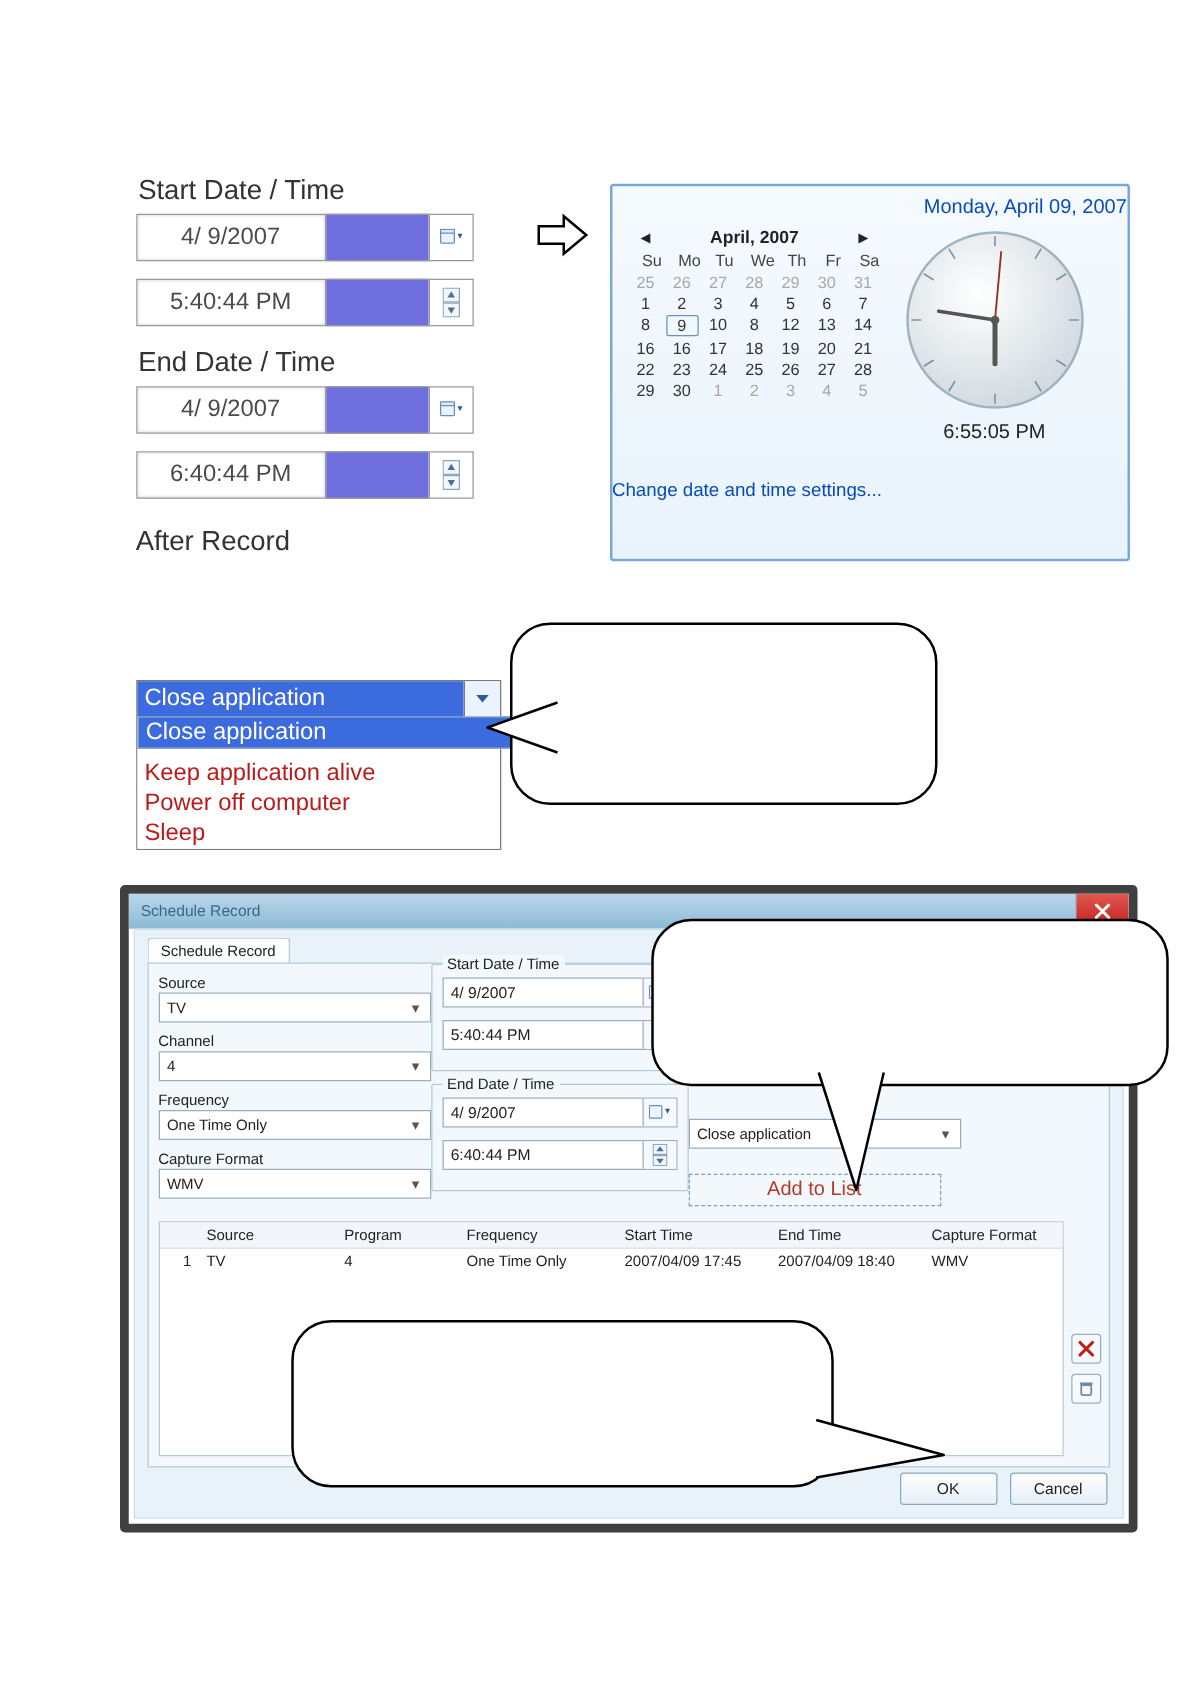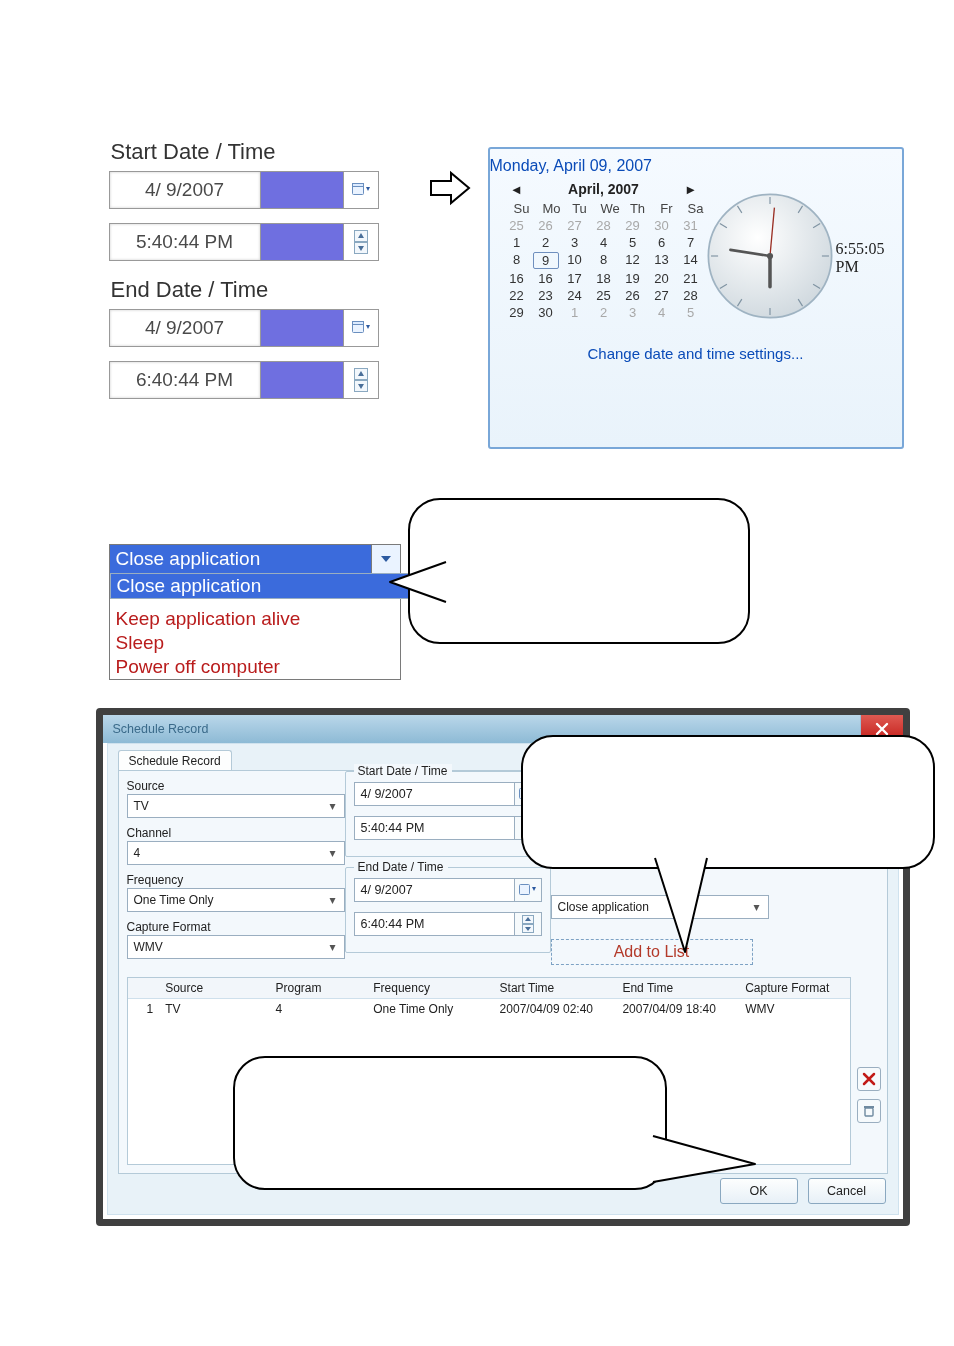--- a/index.html
+++ b/index.html
@@ -34,33 +34,33 @@
   .combo .combo-top{display:flex;}
   .combo .combo-top .combo-sel{flex:1;background:var(--sel-blue);color:#fff;font-size:19px;padding:3px 6px;}
   .combo .combo-top .combo-btn{width:28px;background:#eaf3ff;border-left:1px solid #7a7a7a;display:flex;align-items:center;justify-content:center;}
   .combo .combo-list{background:#fff;}
   .combo .combo-list .li{font-size:19px;padding:1px 6px;color:#b91c1c;}
   .combo .combo-list .li.sel{background:var(--sel-blue);color:#fff;}
   .callout{position:absolute;border:2px solid #000;border-radius:32px;background:#fff;}
   .arrow-right{position:absolute;left:388px;top:169px;width:42px;height:38px;}
   
   .popup{position:absolute;left:447px;top:147px;width:412px;height:298px;border:2px solid var(--win-border);background:linear-gradient(#f5faff,#e9f3fb);border-radius:3px;}
-  .popup .p-title{text-align:left;color:var(--link);font-size:16px;margin:8px 0 4px 0;}
+  .popup .p-title{text-align:right;color:var(--link);font-size:16px;margin:8px 0 4px 0;}
   .popup .p-body{display:flex;padding:0 14px;}
   .popup .cal{width:200px;}
   .cal-head{display:flex;align-items:center;justify-content:space-between;font-size:14px;font-weight:600;color:#222;padding:2px 6px 4px 6px;}
   .cal-head .nav{width:14px;text-align:center;font-weight:700;}
   .cal-grid{display:grid;grid-template-columns:repeat(7,26px);gap:2px 3px;font-size:13px;text-align:center;color:#333;}
   .cal-grid .hd{color:#444;margin-left:10px;}
   .cal-grid .dim{color:#a8a8a8;}
   .cal-grid .today{border:1px solid #6f8fbe;border-radius:2px;}
-  .clock-wrap{flex:1;display:flex;flex-direction:row;align-items:center;justify-content:flex-end;font-family:Liberation Serif, serif;}
+  .clock-wrap{flex:1;display:flex;flex-direction:column;align-items:center;justify-content:flex-end;}
   .clock{width:150px;height:150px;margin-top:2px;}
   .popup .p-time{font-size:16px;color:#222;margin-top:6px;}
-  .popup .p-link{text-align:center;margin-top:14px;color:var(--link);font-size:15px;}
+  .popup .p-link{text-align:left;margin-top:29px;color:var(--link);font-size:15px;}
   
   .win{position:absolute;left:55px;top:708px;width:800px;height:504px;border:7px solid #404040;border-radius:4px;overflow:hidden;font-size:12.5px;color:#222;}
   .win .titlebar{height:28px;background:linear-gradient(var(--vista-top1),var(--vista-top2));display:flex;align-items:center;justify-content:space-between;padding:0 0 0 10px;color:var(--vista-title);font-weight:400;}
   .win .titlebar .closebtn{width:42px;height:100%;background:linear-gradient(#df5a52,var(--close-red));color:#fff;display:flex;align-items:center;justify-content:center;font-weight:700;border-left:1px solid #9bbfd6;}
   .win .content{position:absolute;left:4px;right:4px;top:28px;bottom:4px;background:var(--vista-face);border:1px solid #cfe2ee;}
   .tab{position:absolute;left:10px;top:6px;border:1px solid #b4cad8;border-bottom:none;background:#fdfefe;border-radius:3px 3px 0 0;font-size:12px;padding:3px 10px;}
   .tab-panel{position:absolute;left:10px;right:10px;top:26px;bottom:40px;border:1px solid #b4cad8;background:#f3f8fc;}
   .form-area{position:absolute;left:8px;top:8px;right:8px;height:190px;}
   .col{position:absolute;top:0;width:206px;}
   .col.c1{left:0;}
@@ -246,36 +246,37 @@
           <line x1="75" y1="75" x2="80" y2="20" stroke="#9a2f24" stroke-width="1.5"></line>
           <circle cx="75" cy="75" r="3.5" fill="#555"></circle>
         </svg>
         <div class="p-time">6:55:05 PM</div>
       </div>
     </div>
     <div class="p-link">Change date and time settings...</div>
   </div>
 
   <div class="after-rec">
+    <div class="ar-title">After Record</div>
   </div>
 
   <div class="combo">
     <div class="combo-top">
       <div class="combo-sel">Close application</div>
       <div class="combo-btn">
         <svg width="12" height="12" viewBox="0 0 12 12">
             <path d="M1 3 H11 L6 9 Z" fill="#2c5aa0"></path>
           </svg>
       </div>
     </div>
     <div class="combo-list" id="after-record-list">
         <div class="li sel">Close application</div>
         <div class="li">Keep application alive</div>
+        <div class="li">Power off computer</div>
         <div class="li">Sleep</div>
-        <div class="li">Power off computer</div>
       </div>
   </div>
 
   <div class="callout" style="left:367px;top:498px;width:338px;height:142px;"></div>
   <svg style="position:absolute;left:347px;top:560px;width:60px;height:60px;" viewBox="0 0 60 60">
     <path d="M58 2 L2 22 L58 42" fill="#fff" stroke="#000" stroke-width="2" stroke-linejoin="round"></path>
   </svg>
 
   <div class="add-halo"></div>
 
@@ -385,21 +386,21 @@
             <div class="c-st">Start Time</div>
             <div class="c-et">End Time</div>
             <div class="c-cf">Capture Format</div>
           </div>
           <div id="list-rows">
               <div class="lrow">
                 <div class="c-idx">1</div>
                 <div class="c-src">TV</div>
                 <div class="c-prg">4</div>
                 <div class="c-frq">One Time Only</div>
-                <div class="c-st">2007/04/09 02:40</div>
+                <div class="c-st">2007/04/09 17:45</div>
                 <div class="c-et">2007/04/09 18:40</div>
                 <div class="c-cf">WMV</div>
               </div>
             </div>
         </div>
 
         <div class="sidebtns">
           <div class="sb">
             <svg width="14" height="14" viewBox="0 0 14 14">
                 <path d="M2 2 L12 12 M12 2 L2 12" stroke="#c21b17" stroke-width="2.5" stroke-linecap="round"></path>

